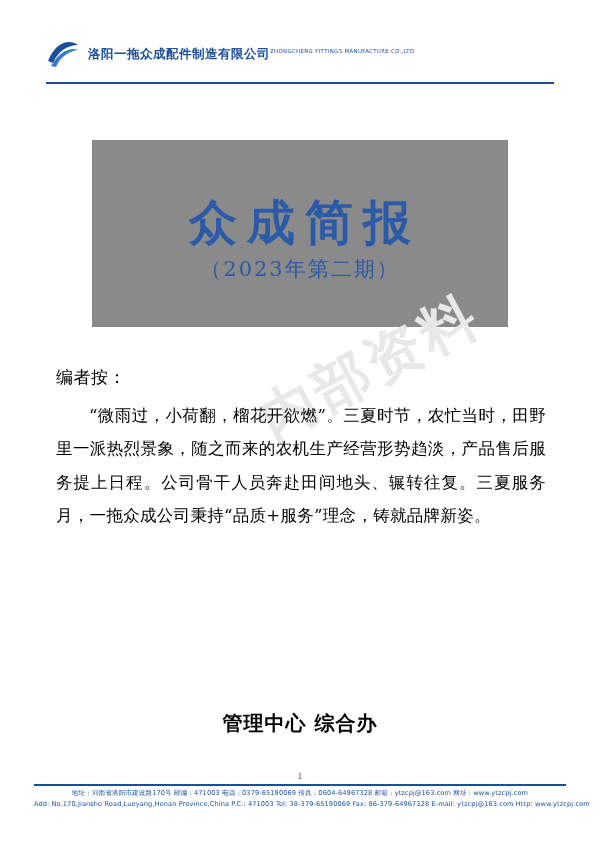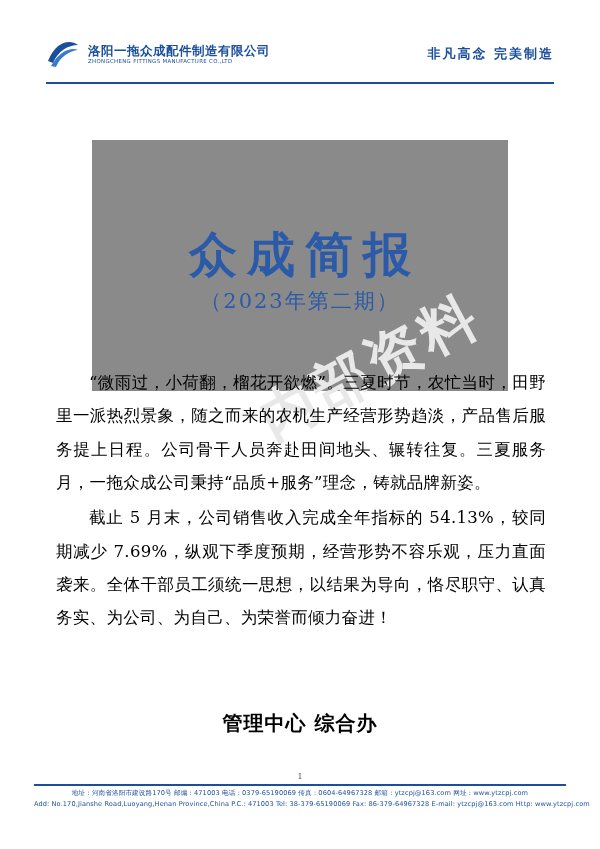--- a/index.html
+++ b/index.html
@@ -36,21 +36,21 @@
   }
   .logo-mark {
     width: 34px;
     height: 34px;
     position: relative;
     flex: 0 0 auto;
   }
   .logo-mark svg { display: block; }
   .brand-text {
     display: flex;
-    flex-direction: column;
+    flex-direction: row;
     line-height: 1.05;
   }
   .brand-cn {
     font-size: 12.5px;
     color: #1b4f9c;
     letter-spacing: 0.5px;
     font-weight: bold;
     white-space: nowrap;
   }
   .brand-en {
@@ -75,21 +75,21 @@
     right: 46px;
     height: 2px;
     background: #1b4f9c;
   }
   
   .banner {
     position: absolute;
     top: 140px;
     left: 92px;
     width: 416px;
-    height: 251px;
+    height: 187px;
     background: #8a8a8a;
     display: flex;
     flex-direction: column;
     align-items: center;
     justify-content: center;
   }
   .banner-title {
     font-family: "DejaVu Serif", "Liberation Serif", serif;
     font-size: 48px;
     font-weight: bold;
@@ -207,34 +207,33 @@
         <svg width="34" height="34" viewBox="0 0 34 34">
           <path d="M2 24 C10 4, 24 2, 32 8 C22 8, 12 14, 7 26 Z" fill="#1b4f9c"></path>
           <path d="M5 29 C14 13, 26 10, 32 13 C23 14, 14 20, 10 30 Z" fill="#3a7bc8"></path>
         </svg>
       </span>
       <span class="brand-text">
         <span class="brand-cn">洛阳一拖众成配件制造有限公司</span>
         <span class="brand-en">ZHONGCHENG FITTINGS MANUFACTURE CO.,LTD</span>
       </span>
     </div>
-    <div class="slogan">非凡高念 完美制造</div>
   </div>
   <div class="header-rule"></div>
 
   <div class="banner">
     <div class="banner-title">众成简报</div>
     <div class="banner-sub">（2023年第二期）</div>
   </div>
 
   <div class="watermark">内部资料</div>
 
   <div class="content">
+    <div class="lead">编者按：</div>
     <p class="para">“微雨过，小荷翻，榴花开欲燃”。三夏时节，农忙当时，田野里一派热烈景象，随之而来的农机生产经营形势趋淡，产品售后服务提上日程。公司骨干人员奔赴田间地头、辗转往复。三夏服务月，一拖众成公司秉持“品质+服务”理念，铸就品牌新姿。</p>
-    <p class="para">截止 5 月末，公司销售收入完成全年指标的 54.13%，较同期减少 7.69%，纵观下季度预期，经营形势不容乐观，压力直面袭来。全体干部员工须统一思想，以结果为导向，恪尽职守、认真务实、为公司、为自己、为荣誉而倾力奋进！</p>
   </div>
 
   <div class="sign sign-org">管理中心   综合办</div>
 
   <div class="page-num">1</div>
   <div class="footer-rule"></div>
   <div class="footer">
     <div class="footer-line">地址：河南省洛阳市建设路170号  邮编：471003  电话：0379-65190069  传真：0604-64967328  邮箱：ytzcpj@163.com  网址：www.ytzcpj.com</div>
     <div class="footer-line">Add: No.170,Jianshe Road,Luoyang,Henan Province,China  P.C.: 471003   Tel: 38-379-65190069  Fax: 86-379-64967328  E-mail: ytzcpj@163.com  Http: www.ytzcpj.com</div>
   </div>

